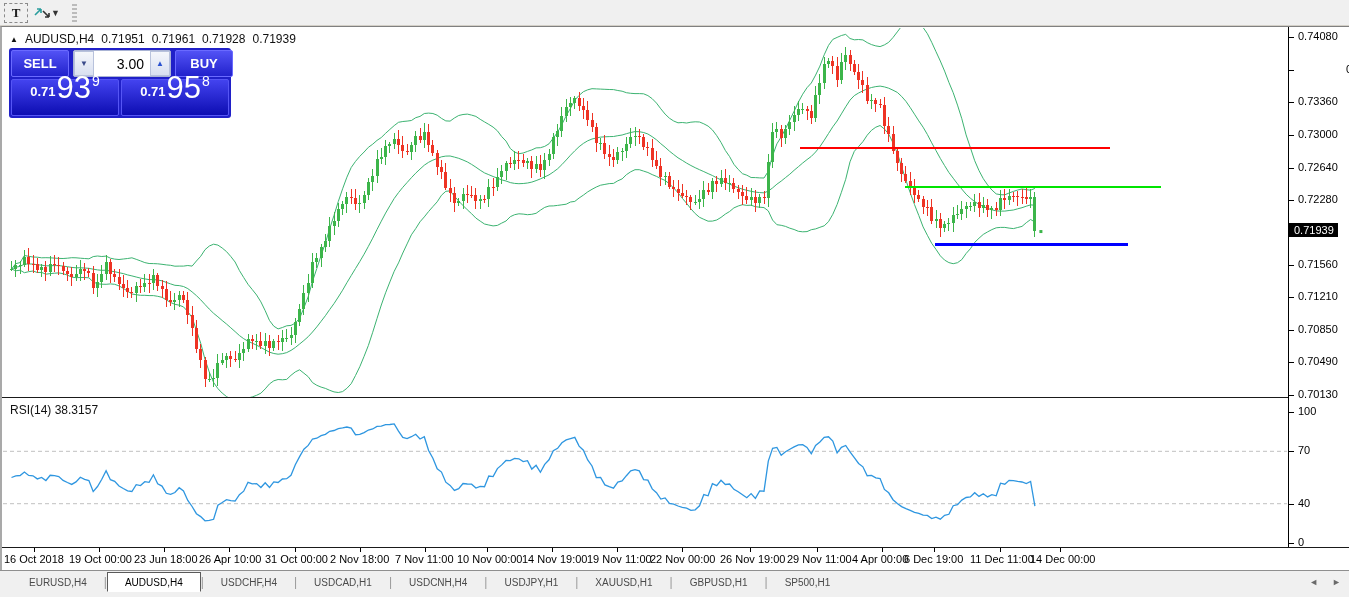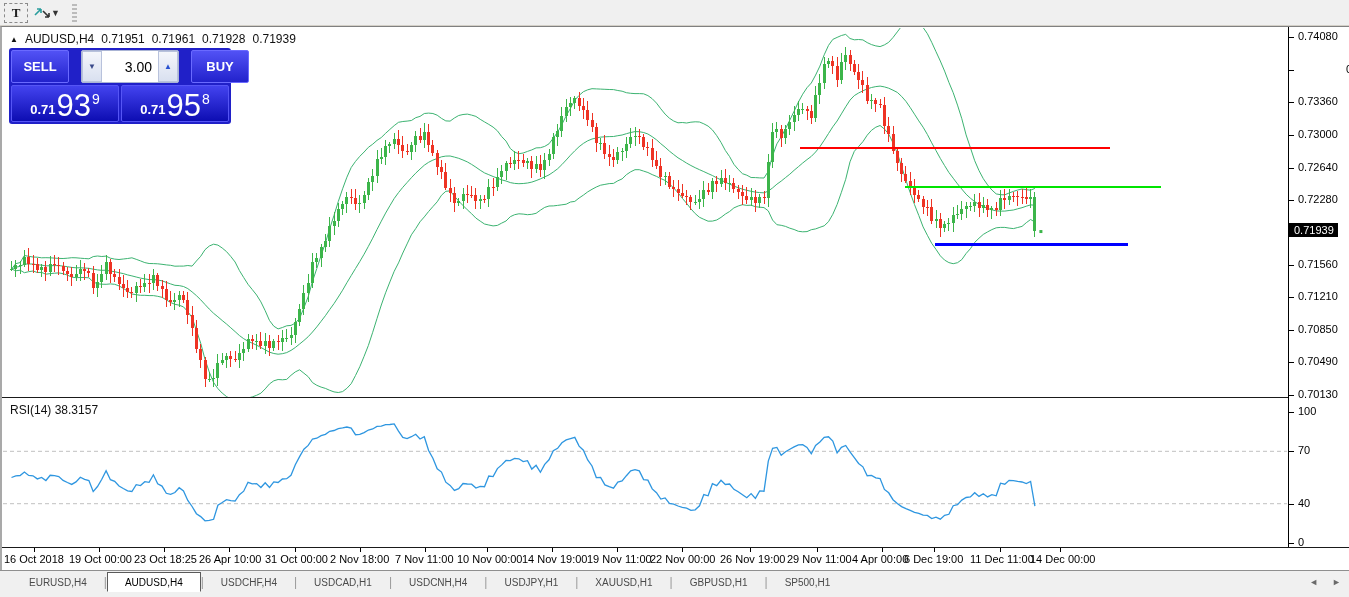--- a/index.html
+++ b/index.html
@@ -31,33 +31,33 @@
   #pane-sep { position:absolute; left:0; top:370px; width:1349px; height:1px; background:#1a1a1a; }
   #axis-vline { position:absolute; left:1286px; top:0; width:1px; height:520px; background:#000; }
 
   #ohlc-title { position:absolute; left:8px; top:5px; font-size:12px; color:#111;
                 display:flex; gap:7px; align-items:center; z-index:6; }
   #ohlc-title .mk { font-size:8px; }
 
   
   #trade-panel { position:absolute; left:7px; top:21px; width:222px; z-index:7;
                  background:#2020c8; border-radius:3px; padding:2px; }
-  #tp-top { display:flex; height:33px; gap:12px; }
+  #tp-top { display:flex; height:27px; gap:4px; }
   .trade-btn { flex:0 0 58px; color:#fff; font-size:13px; font-weight:bold;
                background:linear-gradient(#5252f5,#2222cc); border:1px solid #6a6aff;
                border-radius:2px; display:flex; align-items:center; justify-content:center; cursor:pointer; }
   #vol-box { flex:1; display:flex; background:#fff; border:1px solid #aab4d4; border-radius:2px; }
   .spin-btn { width:20px; background:linear-gradient(#f4f6fb,#d9e0f0); border:1px solid #b8c2dc;
               font-size:8px; color:#3a4a8a; display:flex; align-items:center; justify-content:center; cursor:pointer; }
   #vol-input { width:56px; flex:1; border:none; outline:none; text-align:right; font-size:14px;
                padding-right:6px; font-family:"Liberation Sans",sans-serif; }
   #tp-bottom { display:flex; gap:2px; margin-top:2px; }
   .price-box { flex:1; height:37px; color:#fff; border-radius:2px;
                background:linear-gradient(#4343ef,#0d0db2); border:1px solid #5555f5;
-               display:flex; align-items:flex-end; justify-content:center; padding-bottom:0; cursor:pointer; }
+               display:flex; align-items:flex-end; justify-content:center; padding-bottom:12px; cursor:pointer; }
   .price-box .pfx { font-size:13px; font-weight:bold; margin-bottom:4px; }
   .price-box .big { font-size:31px; font-weight:normal; line-height:30px; margin:0 1px; }
   .price-box .sup { font-size:14px; margin-bottom:14px; }
 
   
   #price-axis { position:absolute; left:1287px; top:0; width:62px; height:546px; background:#fff; }
   .pa-label { position:absolute; left:9px; font-size:11px; color:#000; white-space:nowrap; }
   .pa-tick  { position:absolute; left:0; width:5px; height:1px; background:#000; }
   #price-tag { position:absolute; left:0; background:#000; color:#fff; font-size:11px;
                padding:1px 4px 1px 5px; z-index:5; }
@@ -667,21 +667,21 @@
       <div class="rsi-label" style="top: 469.7px;">40</div>
       <div class="pa-tick" style="top: 516px;"></div>
       <div class="rsi-label" style="top: 509px;">0</div>
     </div>
   <div id="time-axis">
       <div class="ta-tick" style="left: 32px;"></div>
       <div class="ta-label" style="left: 2px;">16 Oct 2018</div>
       <div class="ta-tick" style="left: 97px;"></div>
       <div class="ta-label" style="left: 67px;">19 Oct 00:00</div>
       <div class="ta-tick" style="left: 162px;"></div>
-      <div class="ta-label" style="left: 132px;">23 Oct 18:25</div>
+      <div class="ta-label" style="left: 132px;">23 Jun 18:00</div>
       <div class="ta-tick" style="left: 227px;"></div>
       <div class="ta-label" style="left: 197px;">26 Apr 10:00</div>
       <div class="ta-tick" style="left: 293px;"></div>
       <div class="ta-label" style="left: 263px;">31 Oct 00:00</div>
       <div class="ta-tick" style="left: 358px;"></div>
       <div class="ta-label" style="left: 328px;">2 Nov 18:00</div>
       <div class="ta-tick" style="left: 423px;"></div>
       <div class="ta-label" style="left: 393px;">7 Nov 11:00</div>
       <div class="ta-tick" style="left: 485px;"></div>
       <div class="ta-label" style="left: 455px;">10 Nov 00:00</div>

